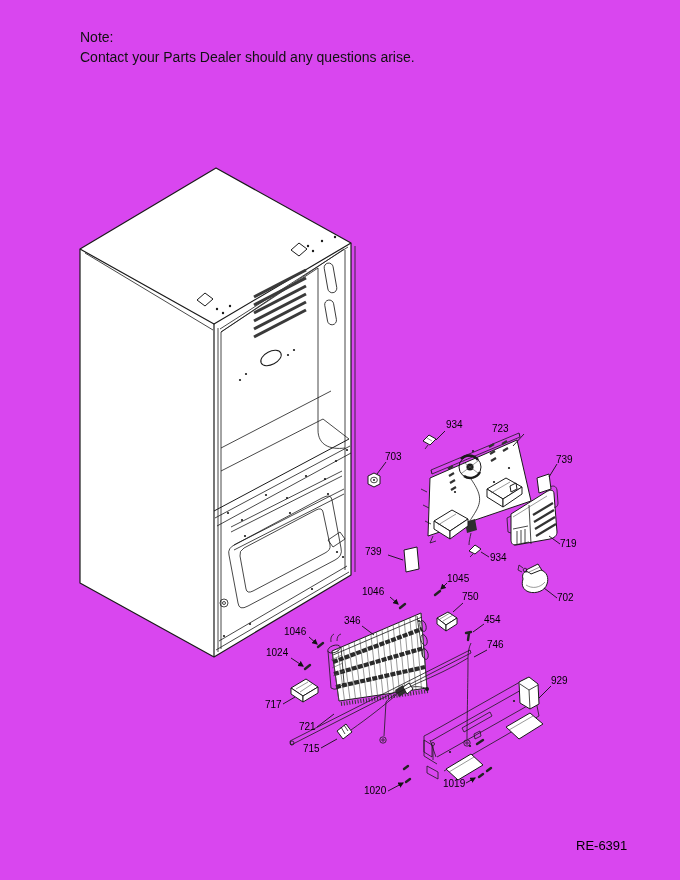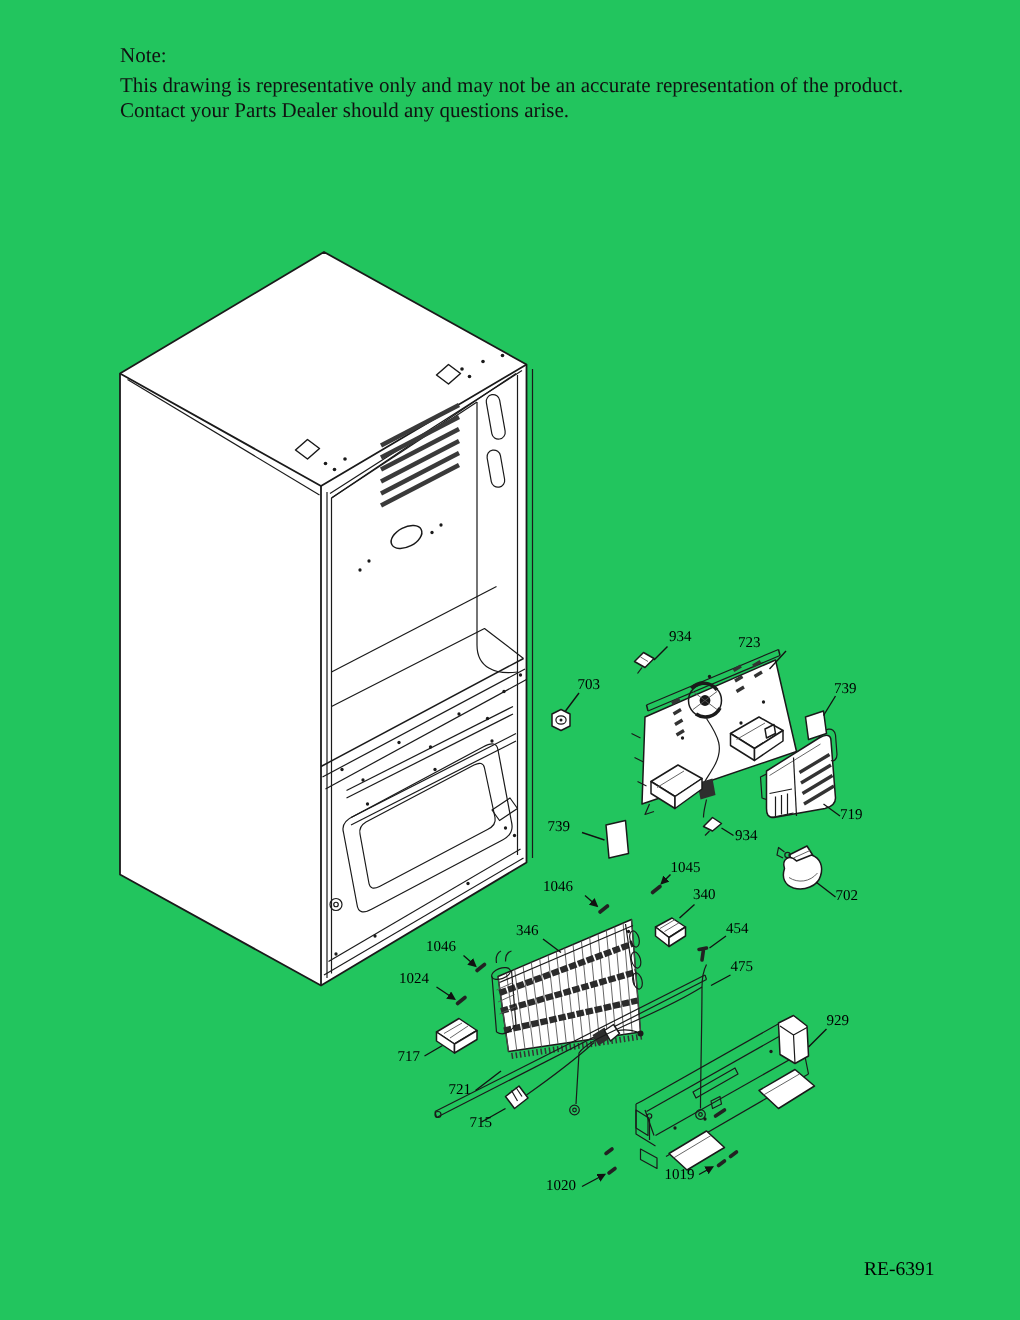--- a/index.html
+++ b/index.html
@@ -1,17 +1,17 @@
 <!DOCTYPE html>
 <html><head>
 <meta charset="utf-8">
 <style>
   html,body{margin:0;padding:0;background:#fff}
-  .page{position:relative;width:680px;height:880px;background:#22c55e;overflow:hidden;
-        font-family:Liberation Serif, serif;color:#111}
+  .page{position:relative;width:680px;height:880px;background:#d946ef;overflow:hidden;
+        font-family:Liberation Sans, sans-serif;color:#111}
   .note{position:absolute;left:80px;top:29px;font-size:14px;line-height:17.5px;white-space:nowrap}
   .note .h{margin-bottom:2px}
   .callout{position:absolute;font-size:10px;line-height:12px;color:#000;white-space:nowrap}
   .re{position:absolute;left:576px;top:838px;font-size:13px;color:#000}
   svg{position:absolute;left:0;top:0}
   svg *{fill:none;stroke:#1a1a1a;stroke-width:1;stroke-linejoin:round}
   svg .w{fill:#ffffff}
   svg .dk{fill:#2e2e2e;stroke:none}
   svg .thin{stroke-width:.6;stroke:#555}
   svg .mid{stroke-width:.8}
@@ -23,21 +23,20 @@
   svg .dot{fill:#1a1a1a;stroke:none}
   svg .ldr{stroke-width:.9;stroke:#111}
 </style>
 </head>
 <body>
 
 <div class="page">
 
   <div class="note">
     <div class="h">Note:</div>
-    <div>This drawing is representative only and may not be an accurate representation of the product.</div>
     <div>Contact your Parts Dealer should any questions arise.</div>
   </div>
 
   <svg width="680" height="880" viewBox="0 0 680 880">
     <defs>
       <marker id="arw" viewBox="0 0 10 10" refX="8" refY="5" markerWidth="6.5" markerHeight="6.5" orient="auto">
         <path d="M0,0 L10,5 L0,10 Z" style="fill:#111;stroke:none"></path>
       </marker>
     </defs>
 
@@ -340,28 +339,28 @@
     <span class="callout" style="left:446px;top:419px">934</span>
     <span class="callout" style="left:492px;top:423px">723</span>
     <span class="callout" style="left:385px;top:451px">703</span>
     <span class="callout" style="left:556px;top:454px">739</span>
     <span class="callout" style="left:560px;top:538px">719</span>
     <span class="callout" style="left:365px;top:546px">739</span>
     <span class="callout" style="left:490px;top:552px">934</span>
     <span class="callout" style="left:447px;top:573px">1045</span>
     <span class="callout" style="left:557px;top:592px">702</span>
     <span class="callout" style="left:362px;top:586px">1046</span>
-    <span class="callout" style="left:462px;top:591px">340</span>
+    <span class="callout" style="left:462px;top:591px">750</span>
     <span class="callout" style="left:484px;top:614px">454</span>
     <span class="callout" style="left:344px;top:615px">346</span>
-    <span class="callout" style="left:487px;top:639px">475</span>
+    <span class="callout" style="left:487px;top:639px">746</span>
     <span class="callout" style="left:284px;top:626px">1046</span>
     <span class="callout" style="left:266px;top:647px">1024</span>
     <span class="callout" style="left:551px;top:675px">929</span>
     <span class="callout" style="left:265px;top:699px">717</span>
     <span class="callout" style="left:299px;top:721px">721</span>
-    <span class="callout" style="left:313px;top:743px">715</span>
+    <span class="callout" style="left:303px;top:743px">715</span>
     <span class="callout" style="left:443px;top:778px">1019</span>
     <span class="callout" style="left:364px;top:785px">1020</span>
   </div>
 
   <div class="re">RE-6391</div>
 </div>
 
 </body></html>

